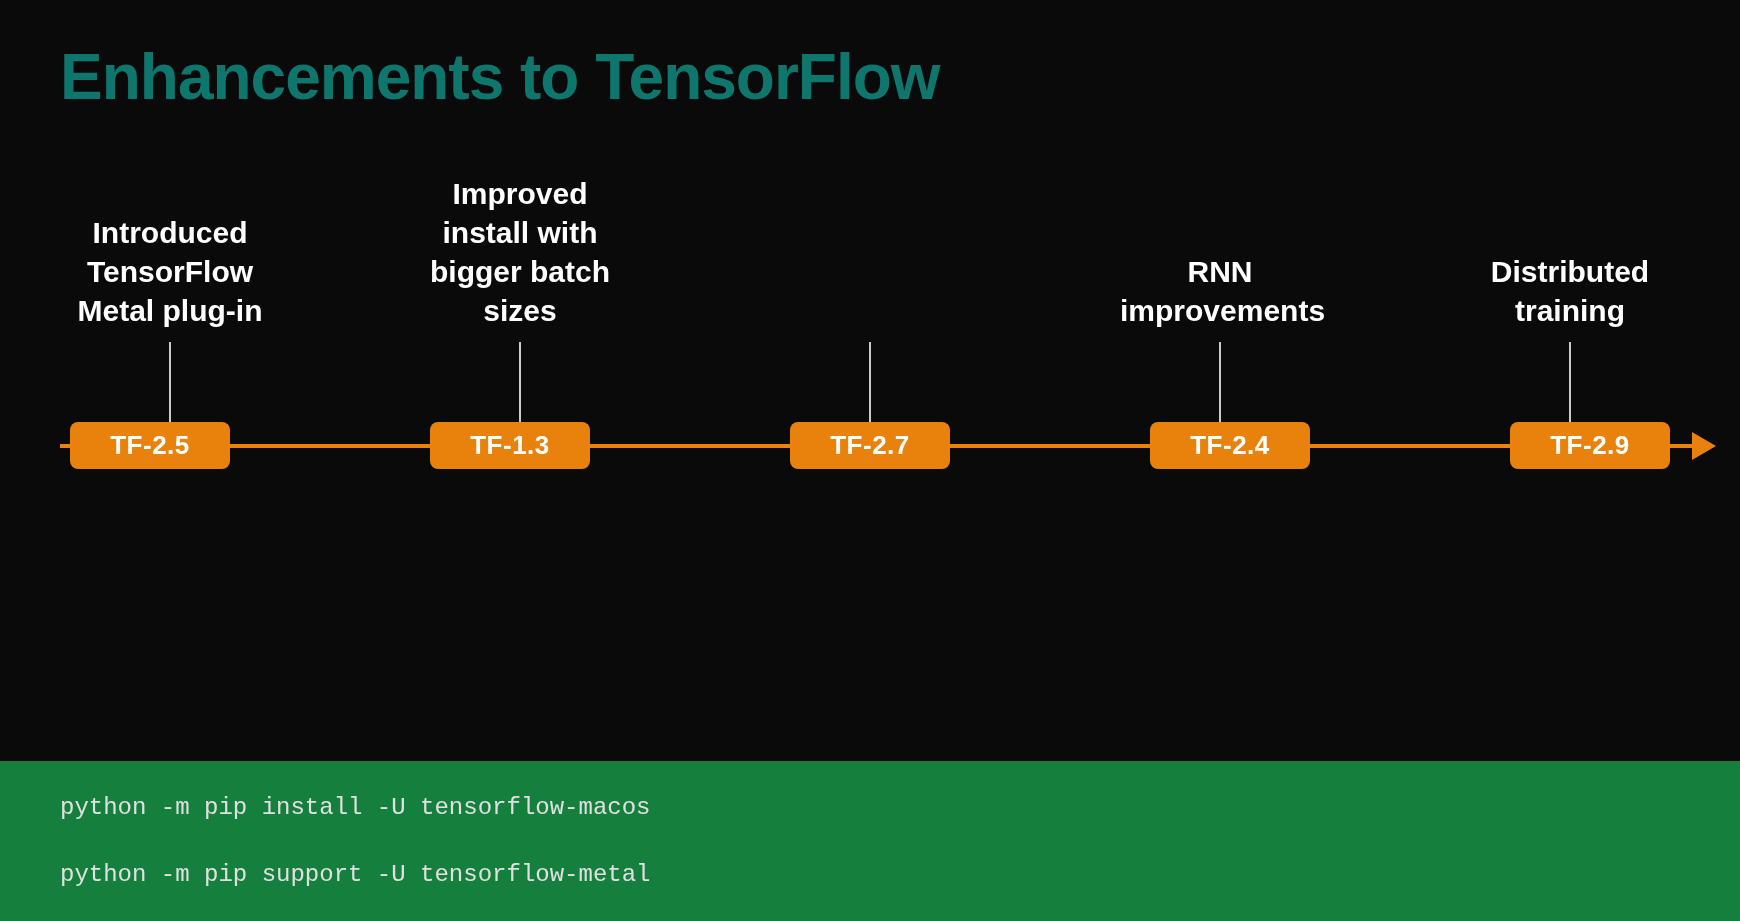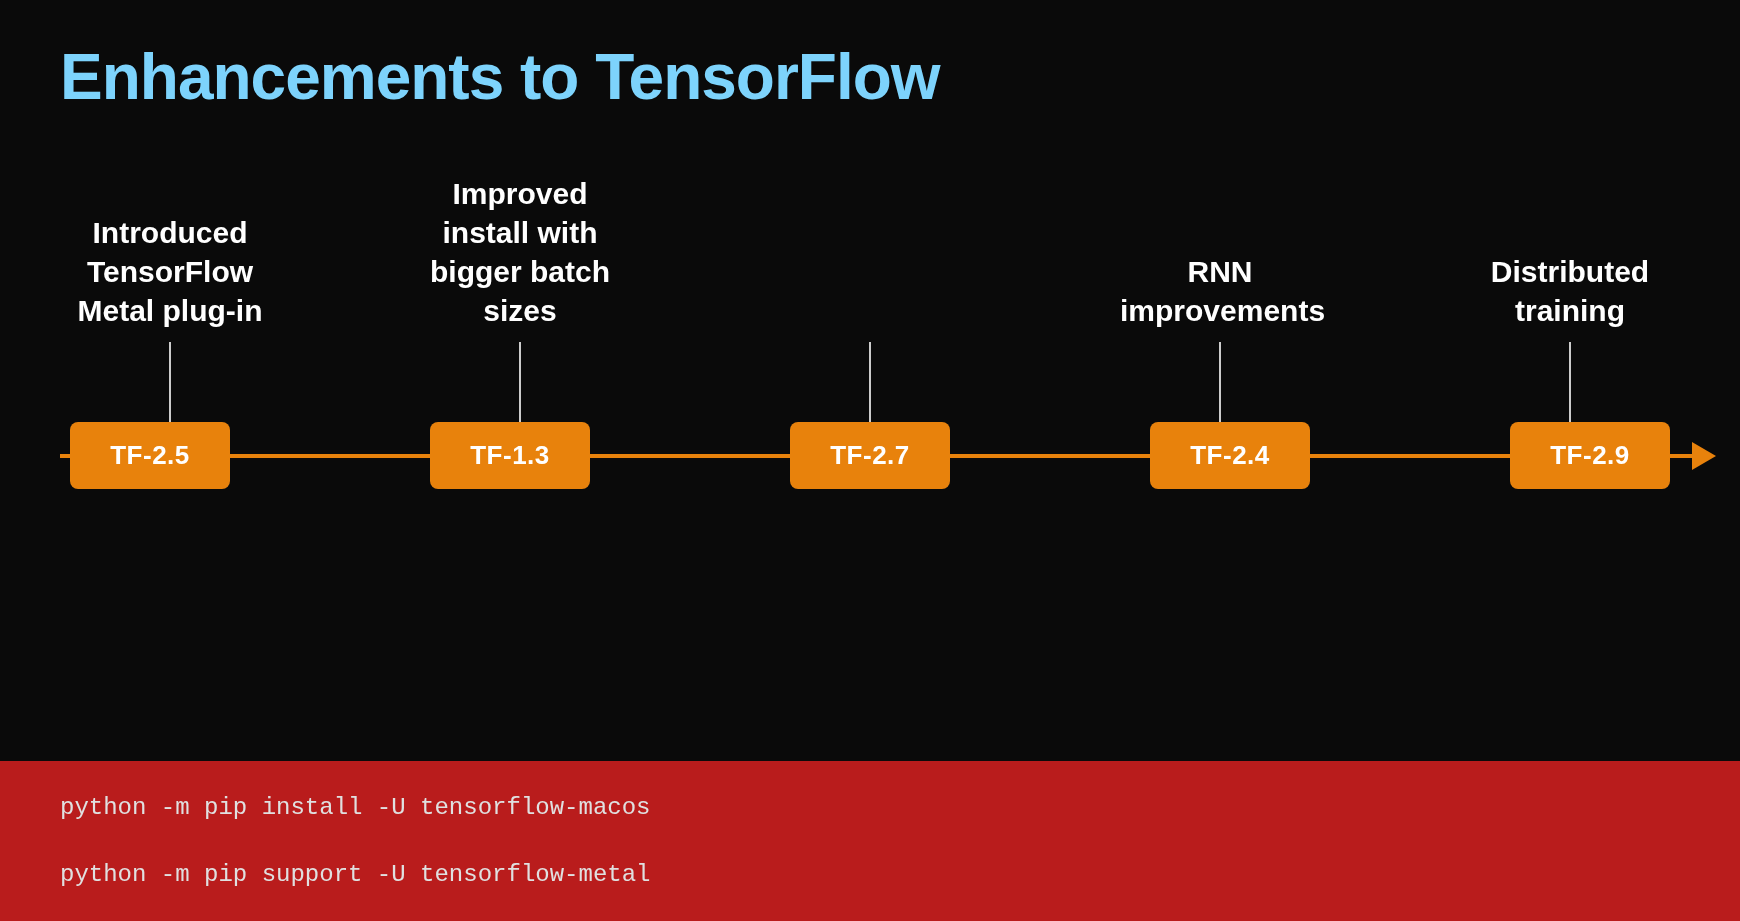--- a/index.html
+++ b/index.html
@@ -18,50 +18,50 @@
     .main-area {
       flex: 1;
       padding: 40px 60px 20px 60px;
       display: flex;
       flex-direction: column;
     }
 
     .page-title {
       font-size: 64px;
       font-weight: 800;
-      color: #7dd3fc;
+      color: #0f766e;
       margin-bottom: 60px;
       letter-spacing: -1px;
     }
 
     .label-text {
       font-size: 30px;
       font-weight: 700;
       color: #ffffff;
       text-align: center;
       line-height: 1.3;
       margin-bottom: 0;
       width: 200px;
     }
 
     .node-box {
       background: #e8820c;
       color: #ffffff;
       font-size: 26px;
       font-weight: 800;
-      padding: 18px 32px;
+      padding: 8px 32px;
       border-radius: 8px;
       text-align: center;
       min-width: 160px;
       letter-spacing: 0.5px;
     }
 
     
     .code-area {
-      background: #b91c1c;
+      background: #15803d;
       padding: 30px 60px;
       height: 160px;
       display: flex;
       flex-direction: column;
       justify-content: center;
       gap: 24px;
     }
 
     .code-line {
       font-family: 'Courier New', 'Menlo', 'Monaco', monospace;

